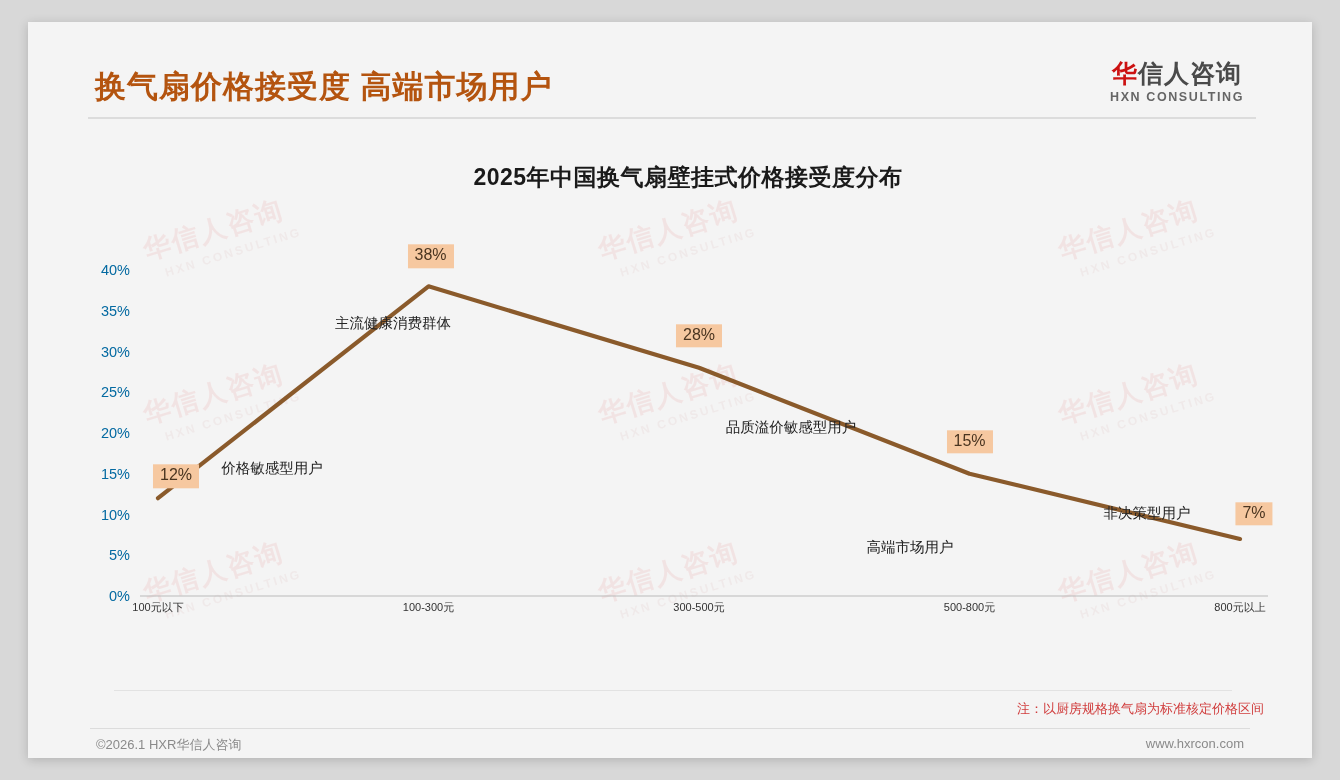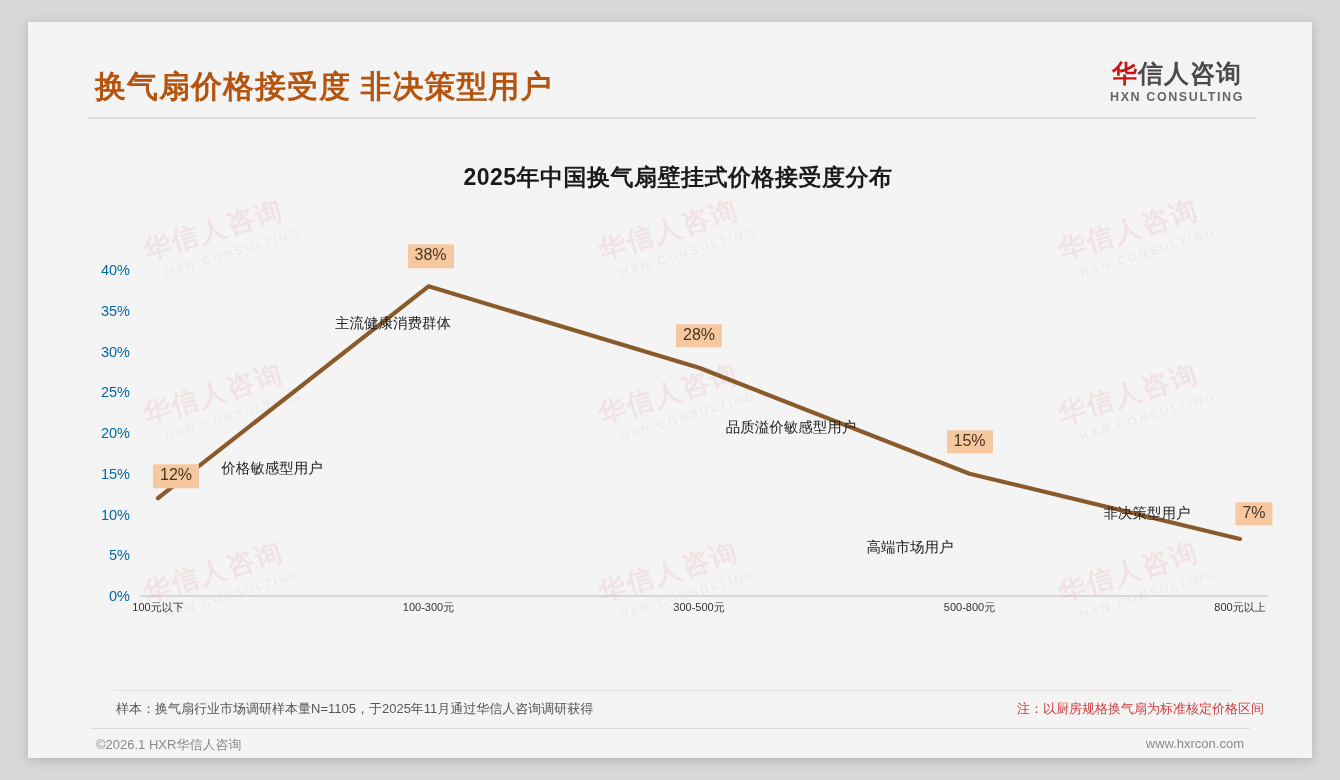--- a/index.html
+++ b/index.html
@@ -74,21 +74,21 @@
     font-weight: bold;
     color: #666;
     letter-spacing: 1.6px;
     margin-top: 4px;
     white-space: nowrap;
   }
 
   
   .chart-title {
     position: absolute;
-    left: 8px;
+    left: 18px;
     top: 140px;
     width: 100%;
     text-align: center;
     font-size: 23px;
     font-weight: bold;
     color: #1a1a1a;
     letter-spacing: 0.5px;
   }
 
   .plot {
@@ -211,21 +211,21 @@
     color: #8a8a8a;
     white-space: nowrap;
   }
 </style>
 </head>
 <body>
 
 <div class="slide">
 
   <div class="header">
-    <div class="header-title">换气扇价格接受度 非决策型用户</div>
+    <div class="header-title">换气扇价格接受度 高端市场用户</div>
 
     <div class="logo">
       <div class="logo-cn"><span class="hx">华</span><span>信人咨询</span></div>
       <div class="logo-en">HXN CONSULTING</div>
     </div>
 
     <div class="header-divider"></div>
   </div>
 
   <div class="wm" style="left:115px; top:188px;">
@@ -268,19 +268,18 @@
   <div class="chart-title">2025年中国换气扇壁挂式价格接受度分布</div>
 
   <div class="plot" id="plot">
     <svg id="chart-svg" width="1284" height="736">
         <line x1="112" x2="1240" y1="574" y2="574" stroke="#b9b9b9" stroke-width="1.2"></line>
         <polyline points="130,476.2 400.5,264.3 671,345.8 941.5,451.75 1212,516.95" fill="none" stroke="#8a5a2b" stroke-width="4.2" stroke-linejoin="round" stroke-linecap="round"></polyline>
       </svg>
   <div class="ytick" style="left: 44px; top: 574px;">0%</div><div class="ytick" style="left: 44px; top: 533.25px;">5%</div><div class="ytick" style="left: 44px; top: 492.5px;">10%</div><div class="ytick" style="left: 44px; top: 451.75px;">15%</div><div class="ytick" style="left: 44px; top: 411px;">20%</div><div class="ytick" style="left: 44px; top: 370.25px;">25%</div><div class="ytick" style="left: 44px; top: 329.5px;">30%</div><div class="ytick" style="left: 44px; top: 288.75px;">35%</div><div class="ytick" style="left: 44px; top: 248px;">40%</div><div class="xtick" style="left: 130px;">100元以下</div><div class="xtick" style="left: 400.5px;">100-300元</div><div class="xtick" style="left: 671px;">300-500元</div><div class="xtick" style="left: 941.5px;">500-800元</div><div class="xtick" style="left: 1212px;">800元以上</div><div class="val-label" style="left: 148px; top: 454.2px;">12%</div><div class="val-label" style="left: 402.5px; top: 234.3px;">38%</div><div class="val-label" style="left: 671px; top: 313.8px;">28%</div><div class="val-label" style="left: 941.5px; top: 419.75px;">15%</div><div class="val-label" style="left: 1226px; top: 491.95px;">7%</div><div class="ann-label" style="left: 244px; top: 446px;">价格敏感型用户</div><div class="ann-label" style="left: 365px; top: 301px;">主流健康消费群体</div><div class="ann-label" style="left: 763px; top: 405px;">品质溢价敏感型用户</div><div class="ann-label" style="left: 882px; top: 525px;">高端市场用户</div><div class="ann-label" style="left: 1119px; top: 491px;">非决策型用户</div></div>
 
   <div class="footer-rule"></div>
-  <div class="note-left">样本：换气扇行业市场调研样本量N=1105，于2025年11月通过华信人咨询调研获得</div>
   <div class="note-right">注：以厨房规格换气扇为标准核定价格区间</div>
   <div class="bottom-rule"></div>
   <div class="copyright">©2026.1 HXR华信人咨询</div>
   <div class="website">www.hxrcon.com</div>
 
 </div>
 
 </body></html>

